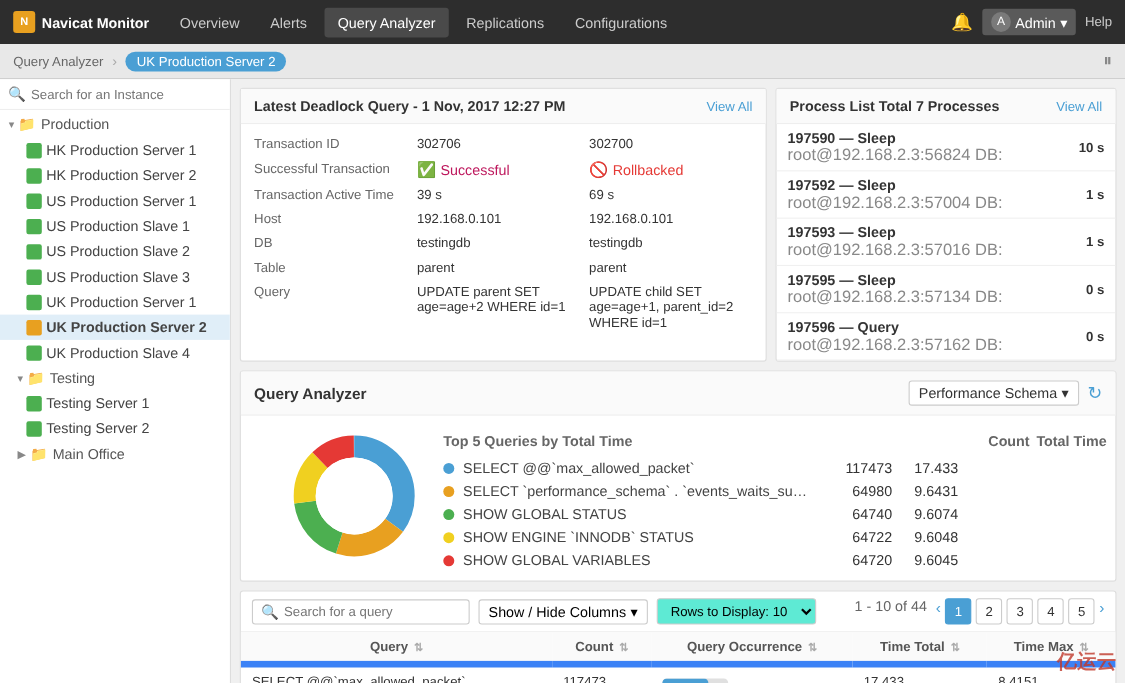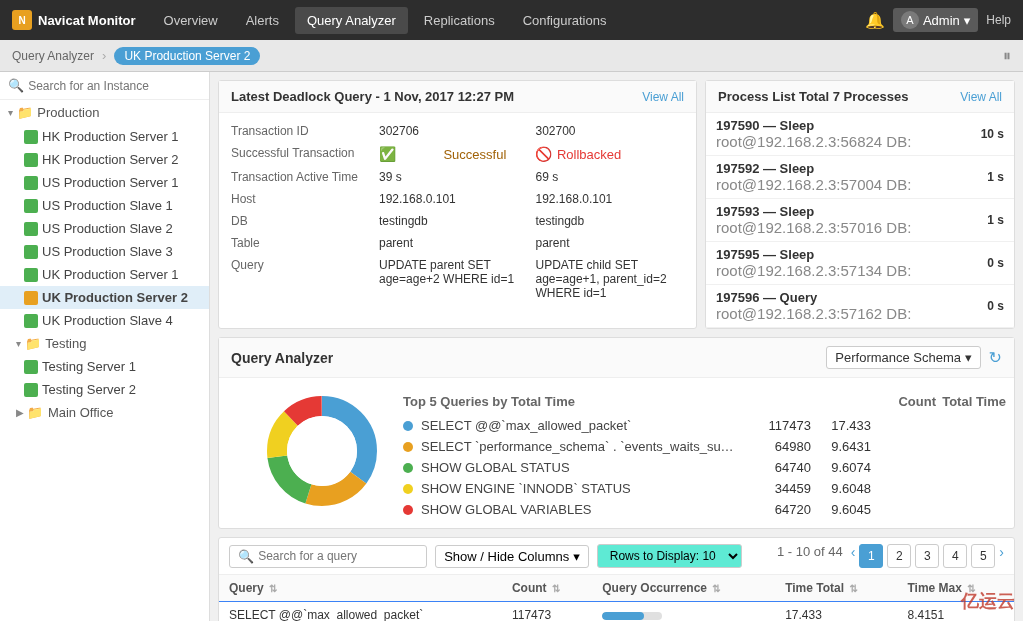--- a/index.html
+++ b/index.html
@@ -47,21 +47,21 @@
     .deadlock-panel { background: #fff; border: 1px solid #ddd; border-radius: 3px; }
     .panel-header { display: flex; align-items: center; justify-content: space-between; padding: 8px 12px; border-bottom: 1px solid #eee; background: #fafafa; }
     .panel-title { font-weight: bold; color: #333; font-size: 13px; }
     .view-all-link { color: #4a9fd4; font-size: 12px; cursor: pointer; }
     .deadlock-grid { display: grid; grid-template-columns: 140px 1fr 1fr; padding: 8px 12px; gap: 2px 0; }
     .deadlock-label { color: #666; font-size: 12px; padding: 3px 0; }
     .deadlock-value { font-size: 12px; padding: 3px 8px; color: #333; }
     .success-badge { display: flex; align-items: center; gap: 4px; }
     .success-dot { color: #4caf50; font-size: 14px; }
     .rollback-dot { color: #e53935; font-size: 14px; }
-    .success-text { color: #a16207; margin-left: 43px; }
+    .success-text { color: #be185d; }
     .rollback-text { color: #e53935; }
 
     
     .right-panel { width: 310px; background: #fff; border: 1px solid #ddd; border-radius: 3px; flex-shrink: 0; }
     .process-row { display: flex; align-items: center; justify-content: space-between; padding: 5px 10px; border-bottom: 1px solid #f0f0f0; font-size: 12px; }
     .process-info { flex: 1; }
     .process-id-status { color: #333; font-weight: bold; }
     .process-host { color: #888; font-size: 15px; }
     .process-time { color: #333; font-size: 12px; font-weight: bold; }
 
@@ -94,21 +94,21 @@
     .table-search { display: flex; align-items: center; border: 1px solid #ccc; border-radius: 3px; padding: 3px 8px; gap: 4px; }
     .table-search input { border: none; outline: none; font-size: 12px; color: #666; width: 160px; background: transparent; }
     .show-hide-btn { border: 1px solid #ccc; border-radius: 3px; padding: 3px 8px; font-size: 12px; cursor: pointer; display: flex; align-items: center; gap: 4px; background: #fff; }
     .rows-select { border: 1px solid #ccc; border-radius: 3px; padding: 3px 8px; font-size: 12px; cursor: pointer; background: #5eead4; }
     .pagination { display: flex; gap: 4px; margin-left: auto; font-size: 12px; }
     .page-btn { width: 24px; height: 24px; display: flex; align-items: center; justify-content: center; border: 1px solid #ccc; border-radius: 3px; cursor: pointer; font-size: 12px; background: #fff; }
     .page-btn.active { background: #4a9fd4; color: #fff; border-color: #4a9fd4; }
     .page-nav { color: #4a9fd4; cursor: pointer; font-size: 14px; }
 
     .data-table { width: 100%; border-collapse: collapse; }
-    .data-table th { background: #fafafa; border-bottom: 1px solid #3b82f6; padding: 6px 10px; text-align: left; font-size: 12px; color: #555; font-weight: bold; white-space: nowrap; }
+    .data-table th { background: #fafafa; border-bottom: 6px solid #3b82f6; padding: 6px 10px; text-align: center; font-size: 12px; color: #555; font-weight: bold; white-space: nowrap; }
     .data-table td { padding: 6px 10px; border-bottom: 1px solid #f0f0f0; font-size: 12px; color: #333; }
     .sort-icon { color: #aaa; font-size: 10px; margin-left: 2px; }
     .progress-bar-container { background: #e0e0e0; height: 8px; border-radius: 4px; width: 60px; overflow: hidden; display: inline-block; vertical-align: middle; }
     .progress-bar-fill { height: 100%; background: #4a9fd4; border-radius: 4px; }
 
     .watermark { position: fixed; bottom: 8px; right: 8px; font-size: 18px; color: #c0392b; font-weight: bold; opacity: 0.8; }
   </style>
 </head>
 <body>
 
@@ -361,21 +361,21 @@
             </div>
             <div class="legend-item">
               <span class="legend-dot" style="background:#4caf50;"></span>
               <span class="legend-text">SHOW GLOBAL STATUS</span>
               <span class="legend-count">64740</span>
               <span class="legend-time">9.6074</span>
             </div>
             <div class="legend-item">
               <span class="legend-dot" style="background:#f0d020;"></span>
               <span class="legend-text">SHOW ENGINE `INNODB` STATUS</span>
-              <span class="legend-count">34459</span>
+              <span class="legend-count">64722</span>
               <span class="legend-time">9.6048</span>
             </div>
             <div class="legend-item">
               <span class="legend-dot" style="background:#e53935;"></span>
               <span class="legend-text">SHOW GLOBAL VARIABLES</span>
               <span class="legend-count">64720</span>
               <span class="legend-time">9.6045</span>
             </div>
           </div>
         </div>

